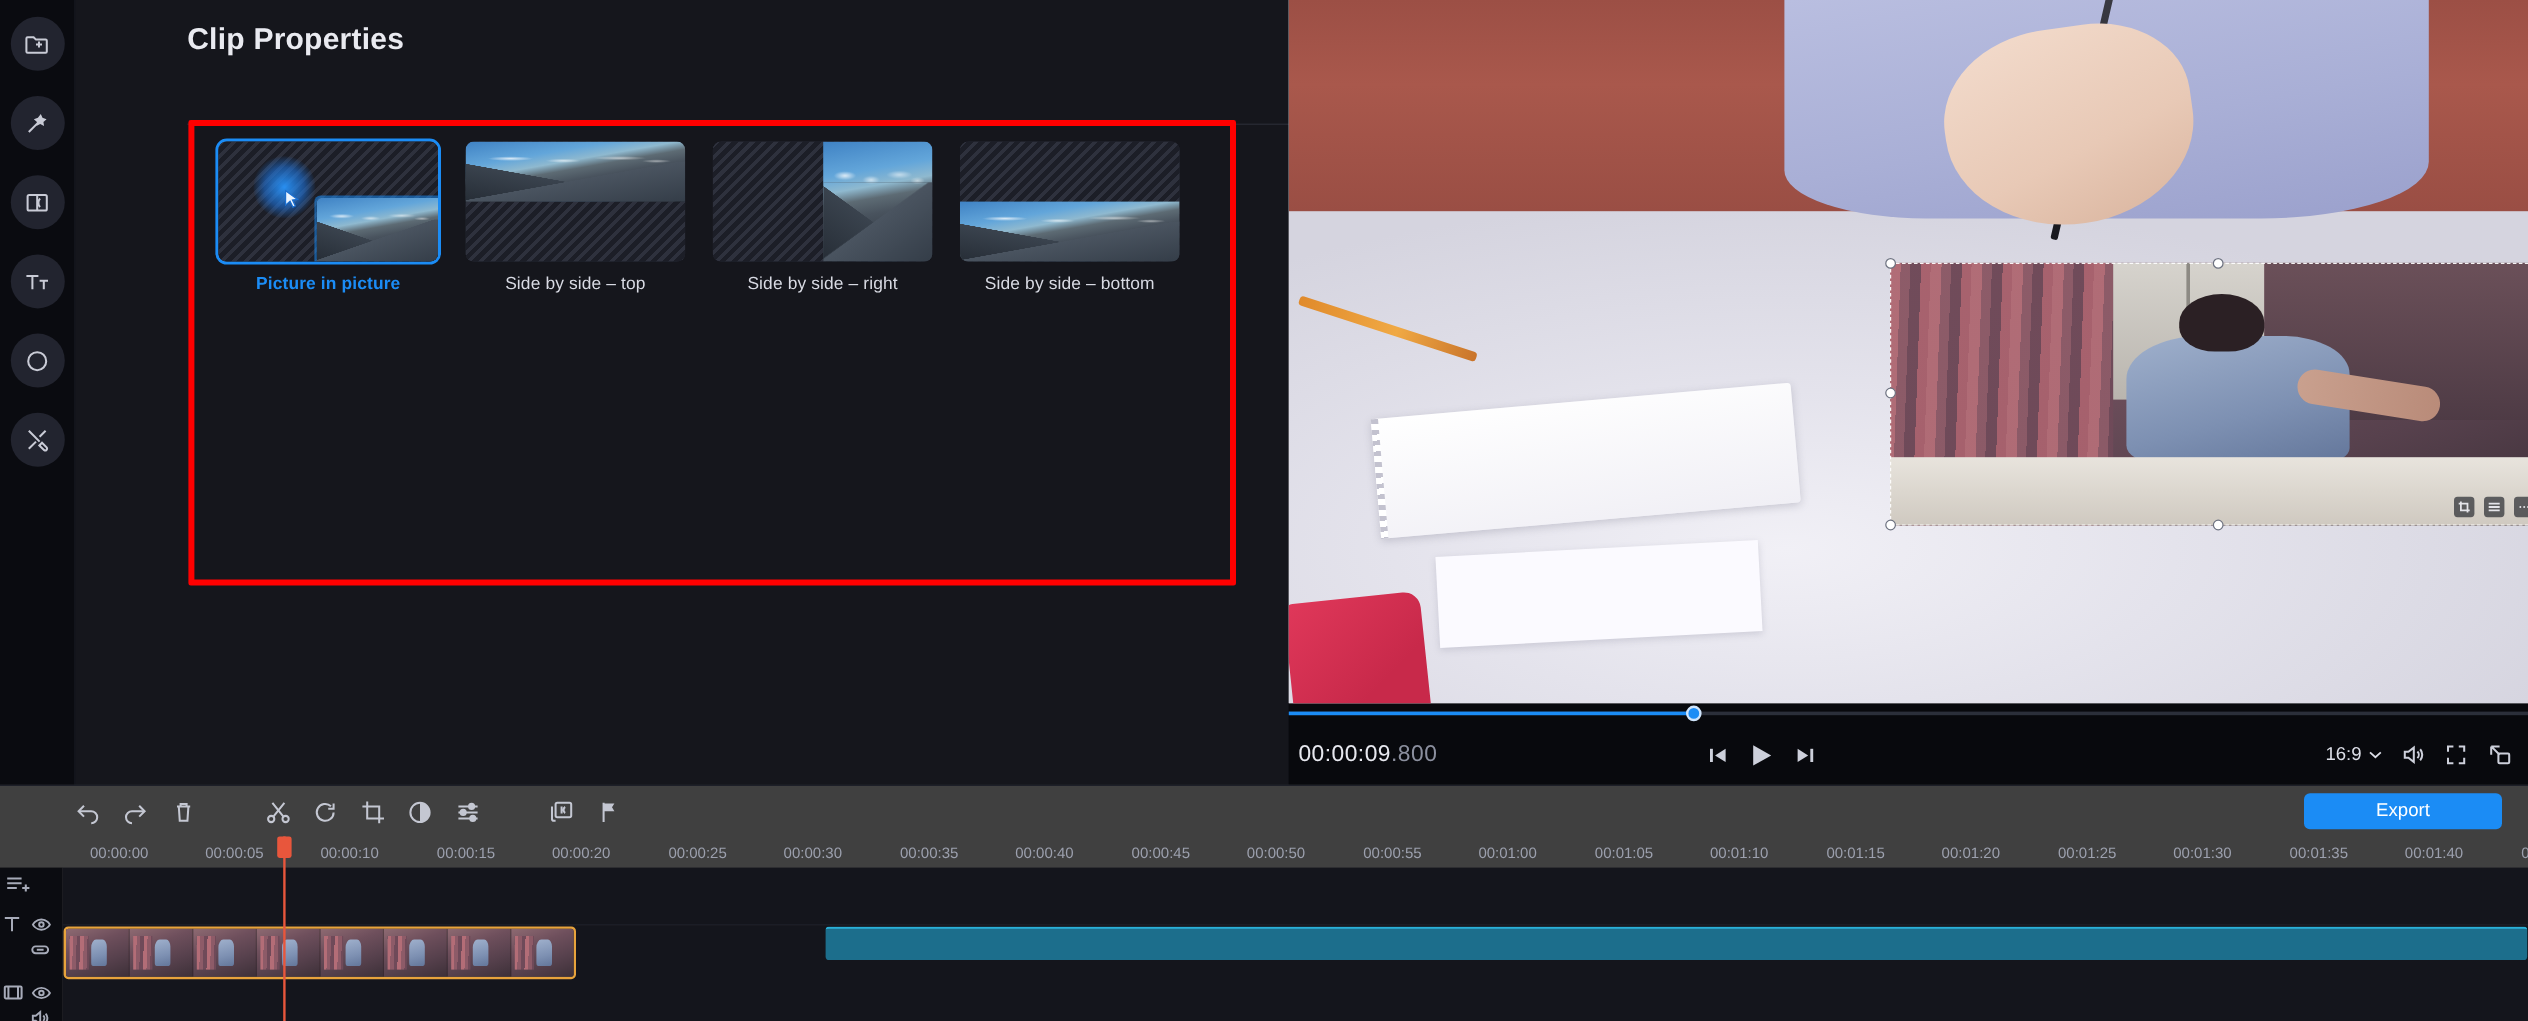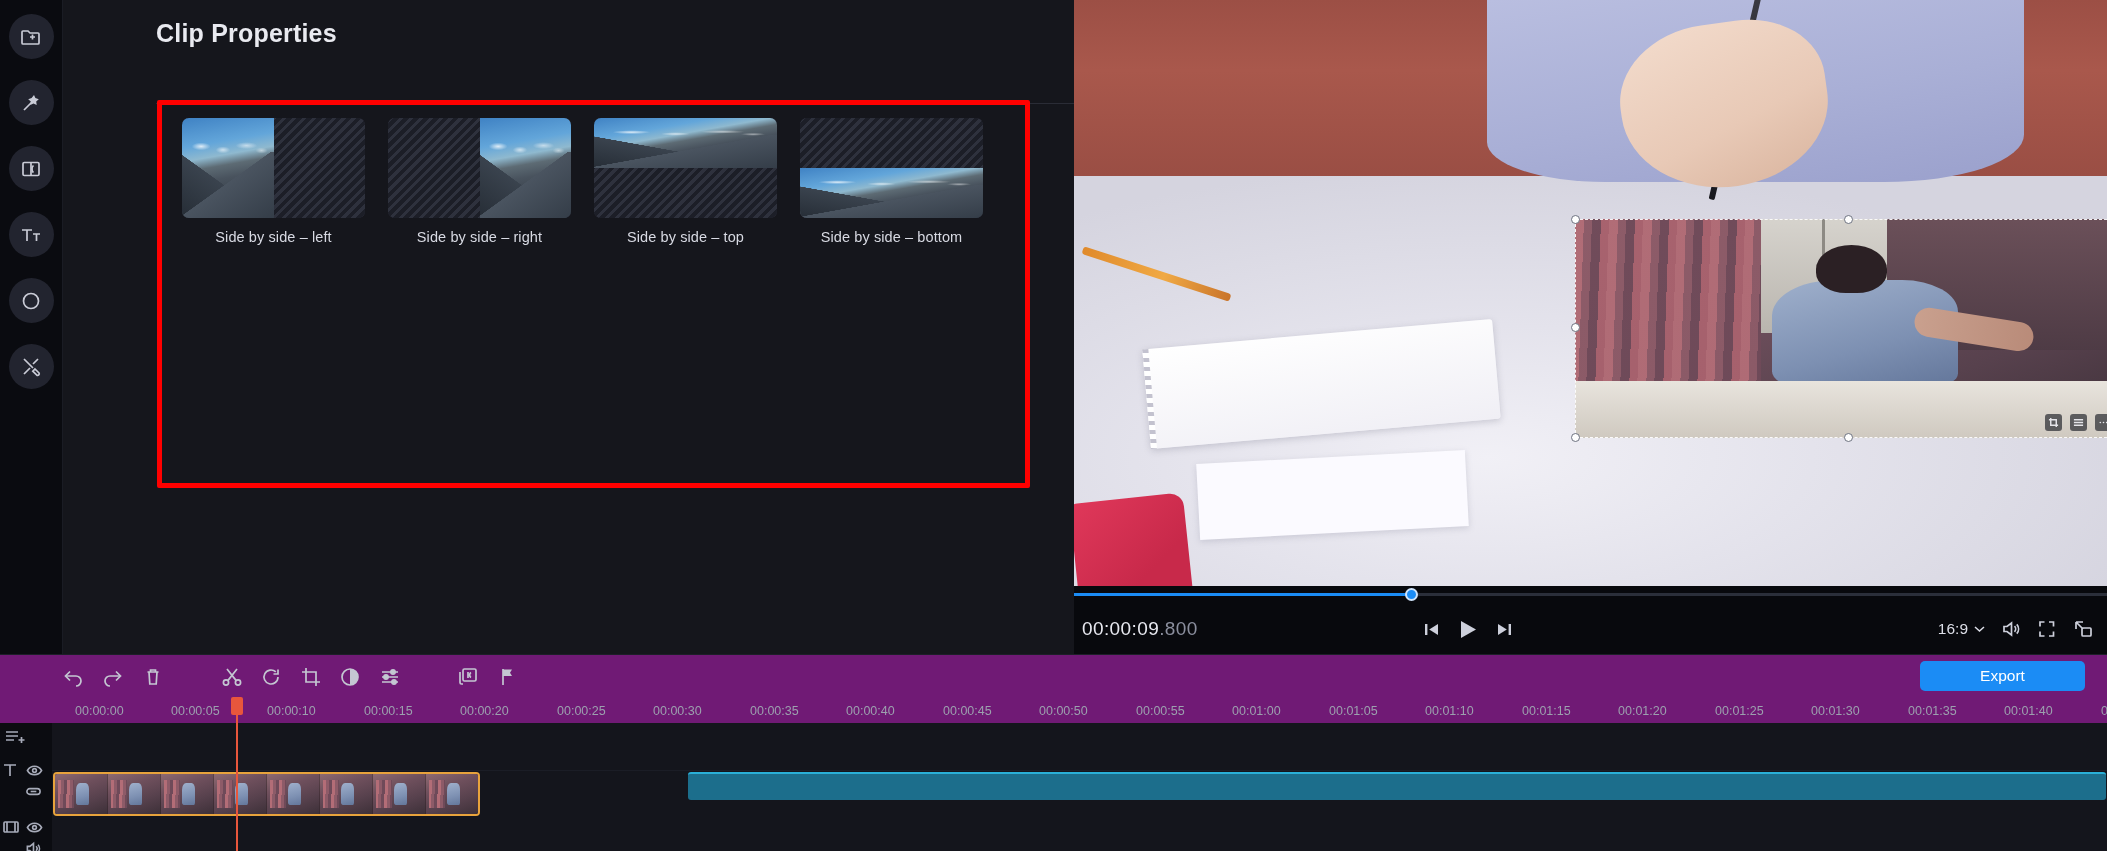--- a/index.html
+++ b/index.html
@@ -286,21 +286,21 @@
   #player-right {
     position: absolute; right: 14px; display: flex; align-items: center; gap: 16px;
   }
   #aspect { display:flex; align-items:center; gap:6px; font-size:15.5px; color:#dcdee7; cursor:pointer; }
   #player-right .pb svg { width: 20px; height: 20px; stroke: #cdd0db; fill:none; stroke-width: 1.7; }
   #player-right .pb { cursor:pointer; display:flex; align-items:center; }
 
   
   #timeline {
     position: absolute; left: 0; top: 654px; width: 2107px; height: 197px;
-    background: #701a75; border-top: 1px solid #1d1f28;
+    background: #404040; border-top: 1px solid #1d1f28;
   }
   #tl-toolbar { position: absolute; left: 0; top: 0; width: 2107px; height: 42px; }
   .tlb {
     position: absolute; top: 9px; width: 26px; height: 26px; cursor: pointer;
     display:flex; align-items:center; justify-content:center;
   }
   .tlb svg { width: 22px; height: 22px; stroke: #c4c7d2; fill: none; stroke-width: 1.7; }
   #export-btn {
     position: absolute; right: 22px; top: 6px; width: 165px; height: 30px;
     background: #1b8cf5; border-radius: 5px; color: #ffffff;
@@ -402,44 +402,52 @@
     </div>
   </div>
 
   <div id="panel">
     <div id="panel-title">Clip Properties</div>
 
     <div id="tab-rule"></div>
 
     <div id="grid">
 
+      <div class="cell selected">
+        <div class="thumb">
+          <div class="hatch"></div>
+          <div class="pip-inset">
+            <div class="photo" style="inset:0;"></div>
+          </div>
+          <div class="pip-glow"></div>
+          <div class="pip-cursor">
+            <svg viewBox="0 0 13 18">
+                <path d="M1 1l10 7.2-4.3.5 2.4 5-2 .9-2.4-5L1 13z" fill="#eaf4ff" stroke="#1b6fd0" stroke-width="1"></path>
+              </svg>
+          </div>
+        </div>
+        <span class="thumb-label">Picture in picture</span>
+      </div>
+
 
 
       <div class="cell">
         <div class="thumb">
           <div class="hatch"></div>
-          <div class="photo" style="left:0;top:0;width:50%;height:100%;"></div>
-        </div>
-        <span class="thumb-label">Side by side – left</span>
+          <div class="photo" style="left:0;top:0;width:100%;height:50%;"></div>
+        </div>
+        <span class="thumb-label">Side by side – top</span>
       </div>
 
       <div class="cell">
         <div class="thumb">
           <div class="hatch"></div>
           <div class="photo" style="right:0;top:0;width:50%;height:100%;"></div>
         </div>
         <span class="thumb-label">Side by side – right</span>
-      </div>
-
-      <div class="cell">
-        <div class="thumb">
-          <div class="hatch"></div>
-          <div class="photo" style="left:0;top:0;width:100%;height:50%;"></div>
-        </div>
-        <span class="thumb-label">Side by side – top</span>
       </div>
 
       <div class="cell">
         <div class="thumb">
           <div class="hatch"></div>
           <div class="photo" style="left:0;bottom:0;width:100%;height:50%;"></div>
         </div>
         <span class="thumb-label">Side by side – bottom</span>
       </div>
     </div>

